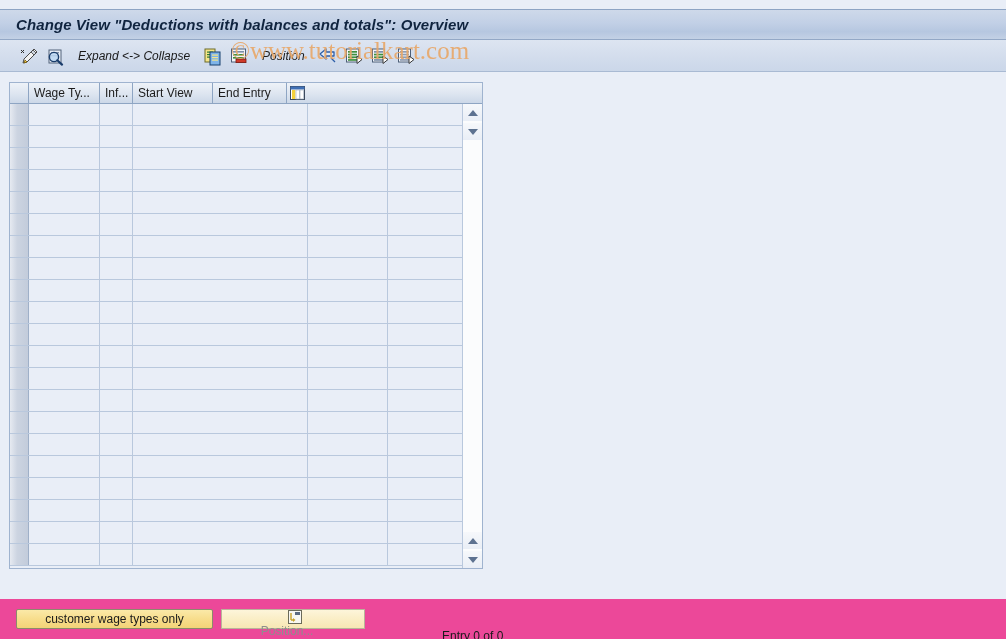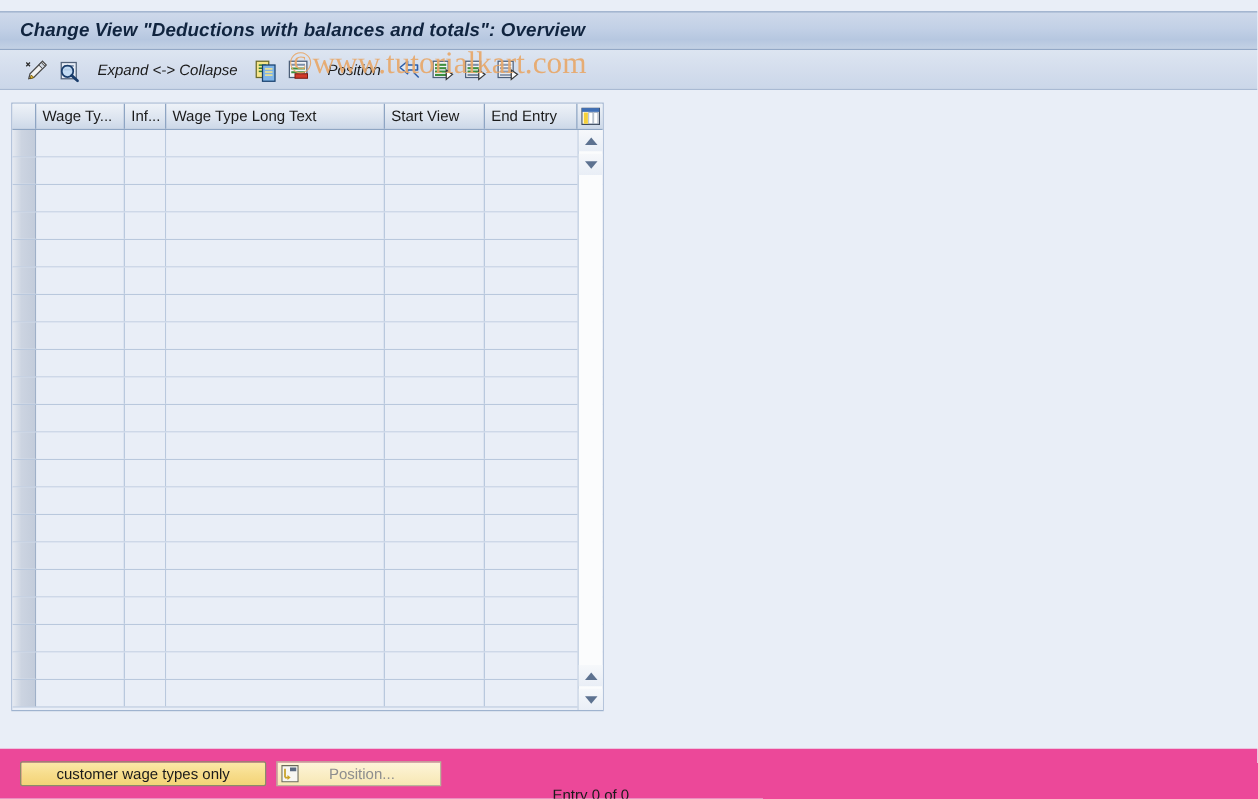--- a/index.html
+++ b/index.html
@@ -196,27 +196,28 @@
     border-radius: 2px;
     font-size: 12px;
     color: #1a1a1a;
     display: flex; align-items: center; justify-content: center;
     box-sizing: border-box;
     cursor: pointer;
   }
   .btn-pos {
     position: absolute;
     left: 221px; top: 10px;
-    width: 132px; height: 20px;
+    width: 144px; height: 20px;
     background: linear-gradient(to bottom, #fdf5da 0%, #faeec6 50%, #f7e7b4 100%);
     border: 1px solid #b9b49a;
     border-radius: 0;
     box-sizing: border-box;
     display: flex; align-items: center;
     cursor: pointer;
+    flex-direction: column;
   }
   .btn-pos .pos-icon { margin-left: 3px; display: flex; align-items: center; }
   .btn-pos .pos-label {
     flex: 1;
     text-align: center;
     font-size: 12px;
     color: #8e8e8e;
     padding-right: 12px;
   }
   .entry-text {
@@ -336,21 +337,20 @@
   </div>
 
   <div class="watermark">©www.tutorialkart.com</div>
 
   <div class="grid-wrap">
 
     <div class="grid-head">
       <div class="hd corner"></div>
       <div class="hd c-wt">Wage Ty...</div>
       <div class="hd c-inf">Inf...</div>
-      <div class="hd c-ltx">Wage Type Long Text</div>
       <div class="hd c-sd">Start View</div>
       <div class="hd c-ed">End Entry</div>
       <div class="hd c-cfg">
         <svg width="15" height="14" viewBox="0 0 15 14">
           <rect x="0.5" y="0.5" width="14" height="13" fill="#ffffff" stroke="#3c4a5e" stroke-width="1"></rect>
           <rect x="0.5" y="0.5" width="14" height="3" fill="#3f6fb5"></rect>
           <rect x="2" y="4" width="3.3" height="9" fill="#f5d13a"></rect>
           <rect x="6" y="4" width="3.3" height="9" fill="#ffffff" stroke="#9aa7b8" stroke-width="0.6"></rect>
           <rect x="10" y="4" width="3.3" height="9" fill="#ffffff" stroke="#9aa7b8" stroke-width="0.6"></rect>
         </svg>

